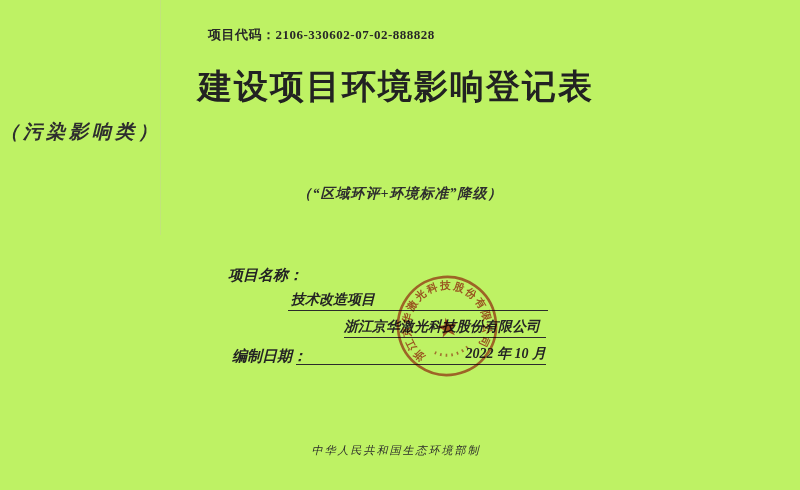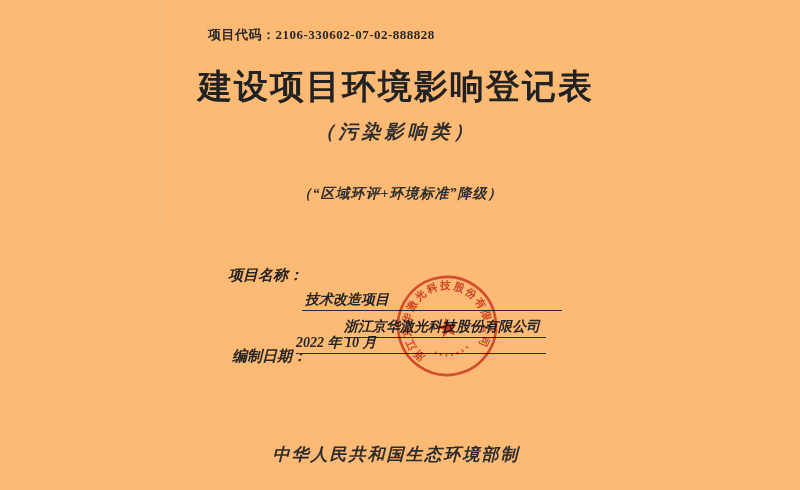--- a/index.html
+++ b/index.html
@@ -1,19 +1,19 @@
 <!DOCTYPE html>
 <html><head>
 <meta charset="utf-8">
 <style>
   html,body{margin:0;padding:0;}
   .page{
     position:relative;
     width:800px;height:490px;
-    background:#fdba74;
+    background:#bef264;
     overflow:hidden;
     font-family:"Liberation Serif","DejaVu Serif",serif;
     color:#282828;
   }
   .scan-edge{
     position:absolute;left:160px;top:0;width:1px;height:235px;
     background:rgba(200,193,180,0.28);
   }
   .project-code{
     position:absolute;left:208px;top:26px;
@@ -22,48 +22,48 @@
   }
   .doc-title{
     position:absolute;left:0;top:64px;width:792px;
     text-align:center;
     font-family:"Liberation Sans","DejaVu Sans",sans-serif;
     font-weight:700;font-size:34px;letter-spacing:2px;
     color:#222;
   }
   .subtitle1{
     position:absolute;left:0;top:119px;width:792px;
-    text-align:center;font-size:19px;font-weight:700;font-style:italic;
+    text-align:left;font-size:19px;font-weight:700;font-style:italic;
     letter-spacing:4px;color:#2e2e2e;
   }
   .subtitle2{
     position:absolute;left:0;top:153px;width:800px;
     text-align:center;font-size:14px;font-weight:700;font-style:italic;
     letter-spacing:1px;color:#2e2e2e;margin-top:32px;
   }
   .kai{font-style:italic;font-weight:700;}
   .field-label{
     position:absolute;font-size:15px;white-space:nowrap;color:#242424;
   }
   .field-value{
     position:absolute;height:20px;
     border-bottom:1.5px solid #2b2b2b;
     font-size:14px;white-space:nowrap;color:#242424;
     line-height:20px;
   }
   .fv-line1{left:286px;top:263px;width:262px;font-size:13px;}
-  .fv-line2{left:302px;top:290px;width:257px;padding-left:3px;}
+  .fv-line2{left:288px;top:290px;width:257px;padding-left:3px;}
   .fv-company{left:344px;top:317px;width:202px;}
-  .fv-date{left:296px;top:333px;width:250px;text-align:left;}
+  .fv-date{left:296px;top:344px;width:250px;text-align:right;}
   .fl-name{left:228px;top:266px;}
   .fl-company{left:230px;top:320px;}
   .fl-date{left:232px;top:347px;}
   .footer{
     position:absolute;left:0;top:443px;width:792px;
-    text-align:center;font-size:17px;font-weight:700;font-style:italic;
+    text-align:center;font-size:11px;font-weight:400;font-style:italic;
     letter-spacing:2px;color:#2b2b2b;
   }
   .seal{
     position:absolute;left:387px;top:266px;width:120px;height:120px;
     mix-blend-mode:multiply;opacity:.85;
     transform:rotate(-10deg);
   }
 </style>
 </head>
 <body>

